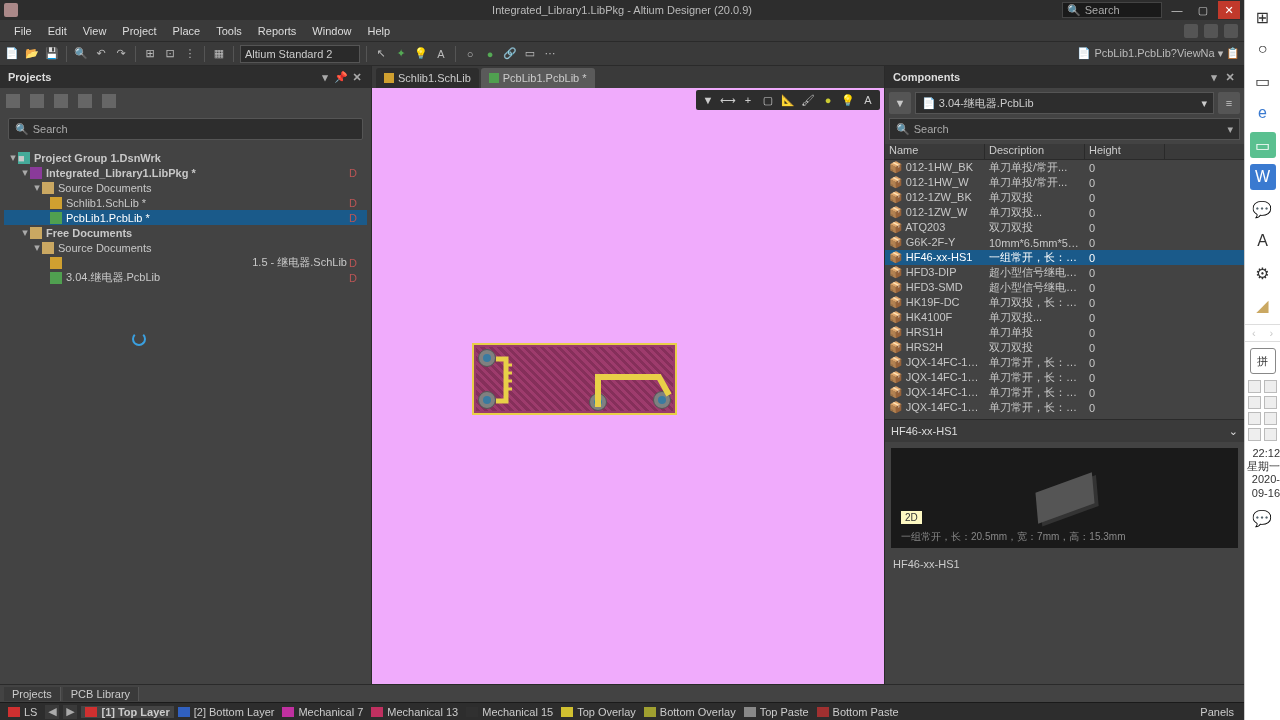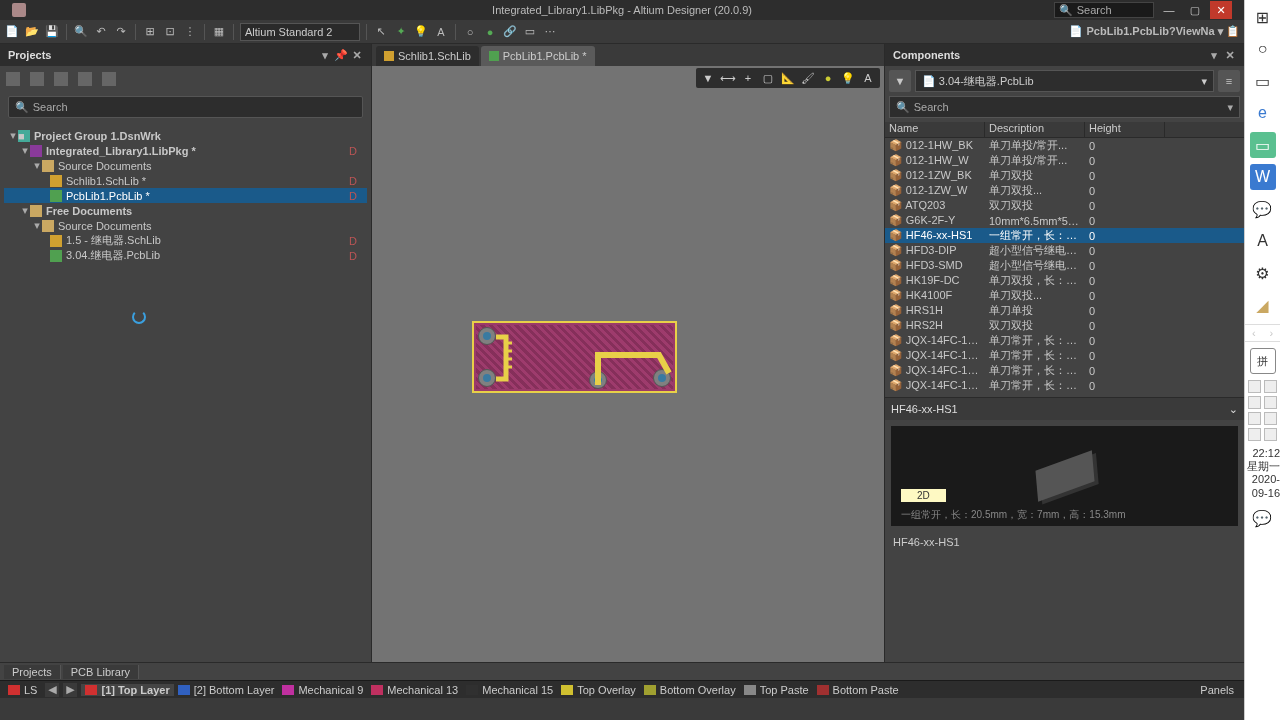--- a/index.html
+++ b/index.html
@@ -1,52 +1,52 @@
 <!DOCTYPE html>
 <html><head>
 <meta charset="utf-8">
 <style>
 * { margin: 0; padding: 0; box-sizing: border-box; font-family: "Segoe UI", Arial, sans-serif; font-size: 11px; }
 html, body { width: 1280px; height: 720px; overflow: hidden; background: #3a3a3a; color: #c8c8c8; }
-.titlebar { height: 20px; background: #2d2d2d; display: flex; align-items: center; padding: 0 12px; position: relative; }
+.titlebar { height: 20px; background: #2d2d2d; display: flex; align-items: center; padding: 0 4px; position: relative; }
 .titlebar .logo { width: 14px; height: 14px; background: #a88; border-radius: 2px; }
 .titlebar .title { position: absolute; left: 50%; transform: translateX(-50%); color: #bbb; }
 .titlebar .right { margin-left: auto; display: flex; align-items: center; gap: 4px; }
 .titlebar .search { background: #1a1a1a; border: 1px solid #444; height: 16px; width: 100px; padding: 0 4px; color: #aaa; display: flex; align-items: center; gap: 4px; }
 .titlebar .wbtn { width: 22px; height: 18px; display: flex; align-items: center; justify-content: center; color: #ccc; }
 .titlebar .wbtn.close { background: #c1392b; color: #fff; }
 .menubar { height: 22px; background: #3a3a3a; display: flex; align-items: center; padding: 0 6px; border-bottom: 1px solid #2a2a2a; position: relative; }
 .menubar .mitem { padding: 2px 8px; color: #ddd; cursor: pointer; }
 .menubar .right-icons { margin-left: auto; display: flex; gap: 6px; }
 .menubar .ricon { width: 14px; height: 14px; background: #555; border-radius: 2px; }
 .toolbar { height: 24px; background: #3a3a3a; display: flex; align-items: center; padding: 0 4px; border-bottom: 1px solid #2a2a2a; gap: 4px; }
 .toolbar .tbtn { width: 16px; height: 16px; display: flex; align-items: center; justify-content: center; color: #bbb; }
 .toolbar .sep { width: 1px; height: 16px; background: #555; margin: 0 2px; }
 .toolbar .tselect { background: #2a2a2a; border: 1px solid #555; height: 18px; width: 120px; color: #ccc; padding: 0 4px; display: flex; align-items: center; }
-.toolbar .rtext { margin-left: auto; color: #bbb; white-space: nowrap; font-weight: bold; }
+.toolbar .rtext { margin-left: auto; color: #bbb; white-space: nowrap; }
 .main { display: flex; height: 618px; }
 .projects-panel { width: 372px; background: #434343; display: flex; flex-direction: column; border-right: 1px solid #2a2a2a; }
 .panel-header { height: 22px; background: #2d2d2d; display: flex; align-items: center; padding: 0 8px; color: #ddd; font-weight: bold; }
 .panel-header .phbtns { margin-left: auto; display: flex; gap: 4px; }
 .panel-header .phbtn { width: 12px; height: 12px; color: #aaa; display:flex; align-items:center; justify-content:center; }
 .panel-toolbar { height: 26px; display: flex; align-items: center; padding: 0 6px; gap: 10px; }
 .panel-toolbar .pticon { width: 14px; height: 14px; background: #666; }
 .panel-search { padding: 4px 8px; }
 .panel-search .sinput { width: 100%; height: 22px; background: #2d2d2d; border: 1px solid #555; border-radius: 2px; color: #aaa; padding: 0 6px; display: flex; align-items: center; gap: 4px; }
 .tree { padding: 6px 4px; overflow: auto; flex: 1; }
 .tree .trow { display: flex; align-items: center; height: 15px; padding-right: 20px; position: relative; }
 .tree .trow .expand { width: 10px; display: inline-block; text-align: center; color: #aaa; }
 .tree .trow .ticon { width: 12px; height: 12px; margin-right: 4px; display: inline-block; }
 .tree .trow .tbadge { position: absolute; right: 10px; color: #b55; }
 .tree .trow.sel { background: #1a5a8a; color: #fff; display:flex; align-items:center; }
 .tree .ticon.folder { background: #caa862; }
 .tree .ticon.proj { background: #8a3a9a; }
 .tree .ticon.sch { background: #d0a030; }
 .tree .ticon.pcb { background: #50a050; }
-.editor-area { flex: 1; background: #737373; display: flex; flex-direction: column; position: relative; }
+.editor-area { flex: 1; background: #f0abfc; display: flex; flex-direction: column; position: relative; }
 .editor-tabs { height: 22px; background: #3a3a3a; display: flex; align-items: flex-end; padding: 0 4px; gap: 2px; }
 .editor-tabs .etab { height: 20px; background: #2d2d2d; padding: 2px 8px; display: flex; align-items: center; gap: 4px; color: #ccc; border-top-left-radius: 3px; border-top-right-radius: 3px; }
 .editor-tabs .etab .eticon { width: 10px; height: 10px; }
 .editor-tabs .etab.sch .eticon { background: #d0a030; }
 .editor-tabs .etab.pcb .eticon { background: #50a050; }
 .editor-tabs .etab.active { background: #5a5a5a; }
 .editor-canvas { flex: 1; position: relative; }
 .canvas-toolbar { position: absolute; top: 2px; right: 4px; height: 20px; background: #2d2d2d; display: flex; align-items: center; gap: 4px; padding: 0 4px; border-radius: 2px; }
 .canvas-toolbar .ctbtn { width: 16px; height: 16px; display: flex; align-items: center; justify-content: center; color: #ccc; }
 .footprint { position: absolute; left: 100px; top: 255px; width: 205px; height: 72px; background: #9a3a6a; border: 2px solid #e8d048; }
@@ -68,21 +68,21 @@
 .comp-table .ctrow.sel { background: #1a5a8a; color: #fff; }
 .comp-table .ctrow > div { padding: 0 4px; overflow: hidden; white-space: nowrap; text-overflow: ellipsis; }
 .col-name { width: 100px; }
 .col-desc { width: 100px; }
 .col-height { width: 80px; }
 .comp-results { padding: 2px 6px; color: #888; }
 .preview-section { border-top: 1px solid #2a2a2a; margin-top: 4px; }
 .preview-header { height: 22px; background: #3a3a3a; display: flex; align-items: center; padding: 0 6px; color: #ddd; justify-content: space-between; }
 .preview-canvas { height: 100px; background: #1a1a1a; margin: 6px; position: relative; display: flex; align-items: center; justify-content: center; }
 .preview-canvas .box3d { width: 60px; height: 30px; background: #555; transform: rotate(-20deg) skewX(-15deg); box-shadow: 4px 4px 0 #333; }
-.preview-canvas .badge2d { position: absolute; left: 10px; bottom: 24px; background: #fef9c3; color: #333; padding: 1px 16px; font-size: 10px; }
+.preview-canvas .badge2d { position: absolute; left: 10px; bottom: 24px; background: #fef9c3; color: #333; padding: 1px 4px; font-size: 10px; }
 .preview-canvas .dims { position: absolute; left: 10px; bottom: 4px; color: #888; font-size: 10px; }
 .preview-name { padding: 4px 8px; color: #ccc; }
 .bottom-tabs { height: 18px; background: #434343; display: flex; align-items: center; padding: 0 4px; gap: 2px; border-top: 1px solid #2a2a2a; }
 .bottom-tabs .btab { padding: 1px 8px; background: #3a3a3a; color: #ccc; border-right:1px solid #555; }
 .layer-bar { height: 18px; background: #2d2d2d; display: flex; align-items: center; padding: 0 4px; gap: 4px; border-top: 1px solid #1a1a1a; }
 .layer-bar .layer { display: flex; align-items: center; gap: 4px; padding: 0 4px; color: #ccc; white-space: nowrap; }
 .layer-bar .layer .swatch { width: 12px; height: 10px; }
 .layer-bar .layer.active { background: #444; font-weight: bold; }
 .layer-bar .larrow { width: 14px; height: 14px; background: #3a3a3a; display: flex; align-items: center; justify-content: center; color: #aaa; }
 .layer-bar .lend { margin-left:auto; color:#ccc; padding:0 6px; }
@@ -106,20 +106,38 @@
     <div class="search">
       <span>🔍</span>
       <span>Search</span>
     </div>
     <div class="wbtn">—</div>
     <div class="wbtn">▢</div>
     <div class="wbtn close">✕</div>
   </div>
 </div>
 
+<div class="menubar">
+  <div id="menu-items" style="display: flex;">
+        <div class="mitem">File</div>
+        <div class="mitem">Edit</div>
+        <div class="mitem">View</div>
+        <div class="mitem">Project</div>
+        <div class="mitem">Place</div>
+        <div class="mitem">Tools</div>
+        <div class="mitem">Reports</div>
+        <div class="mitem">Window</div>
+        <div class="mitem">Help</div>
+      </div>
+  <div class="right-icons">
+    <div class="ricon"></div>
+    <div class="ricon"></div>
+    <div class="ricon"></div>
+  </div>
+</div>
 
 <div class="toolbar">
   <div class="tbtn">📄</div>
   <div class="tbtn">📂</div>
   <div class="tbtn">💾</div>
   <div class="sep"></div>
   <div class="tbtn">🔍</div>
   <div class="tbtn">↶</div>
   <div class="tbtn">↷</div>
   <div class="sep"></div>
@@ -205,21 +223,21 @@
         <span class="expand">▾</span>
             <span class="ticon folder"></span>
         <span style="font-weight:bold">Free Documents</span>
       </div>
       <div class="trow" style="padding-left:28px">
         <span class="expand">▾</span>
             <span class="ticon folder"></span>
         <span>Source Documents</span>
       </div>
       <div id="src2-items">
-            <div class="trow" style="padding-left: 46px;">
+            <div class="trow" style="padding-left: 46px; justify-content: space-between;">
               <span class="ticon sch"></span>
               <span>1.5 - 继电器.SchLib</span>
               <span class="tbadge">D</span>
             </div>
             <div class="trow" style="padding-left: 46px;">
               <span class="ticon pcb"></span>
               <span>3.04.继电器.PcbLib</span>
               <span class="tbadge">D</span>
             </div>
           </div>
@@ -413,21 +431,21 @@
         <div class="layer active">
           <span class="swatch" style="background:#d03030"></span>
           <span>[1] Top Layer</span>
         </div>
         <div class="layer">
           <span class="swatch" style="background:#3060c0"></span>
           <span>[2] Bottom Layer</span>
         </div>
         <div class="layer">
           <span class="swatch" style="background:#c030a0"></span>
-          <span>Mechanical 9</span>
+          <span>Mechanical 7</span>
         </div>
         <div class="layer">
           <span class="swatch" style="background:#c03060"></span>
           <span>Mechanical 13</span>
         </div>
         <div class="layer">
           <span class="swatch" style="background:#303030"></span>
           <span>Mechanical 15</span>
         </div>
         <div class="layer">

